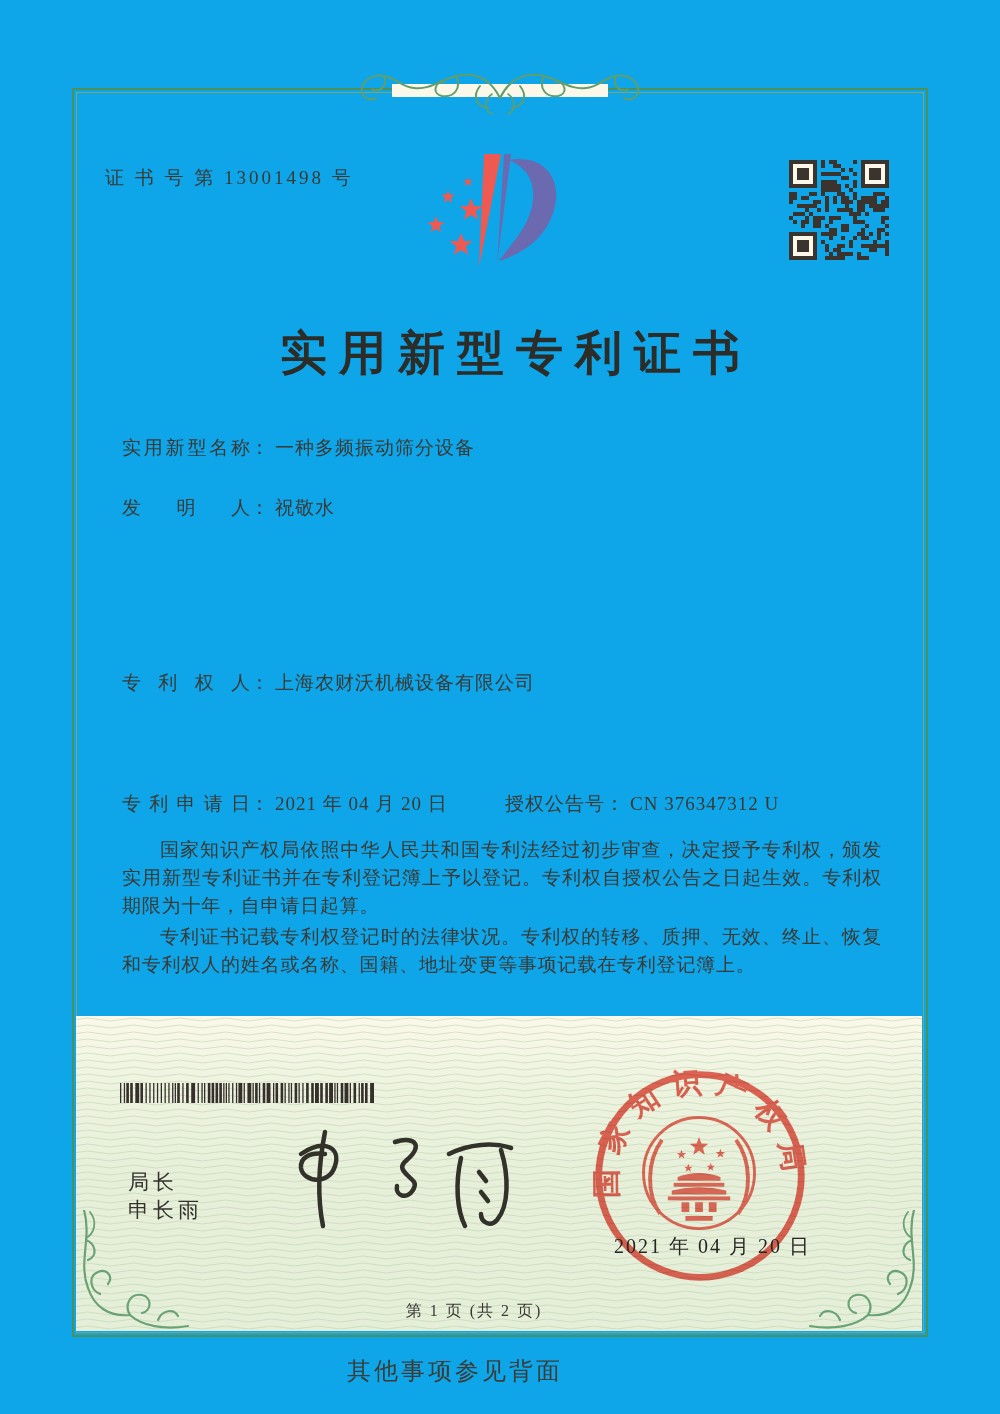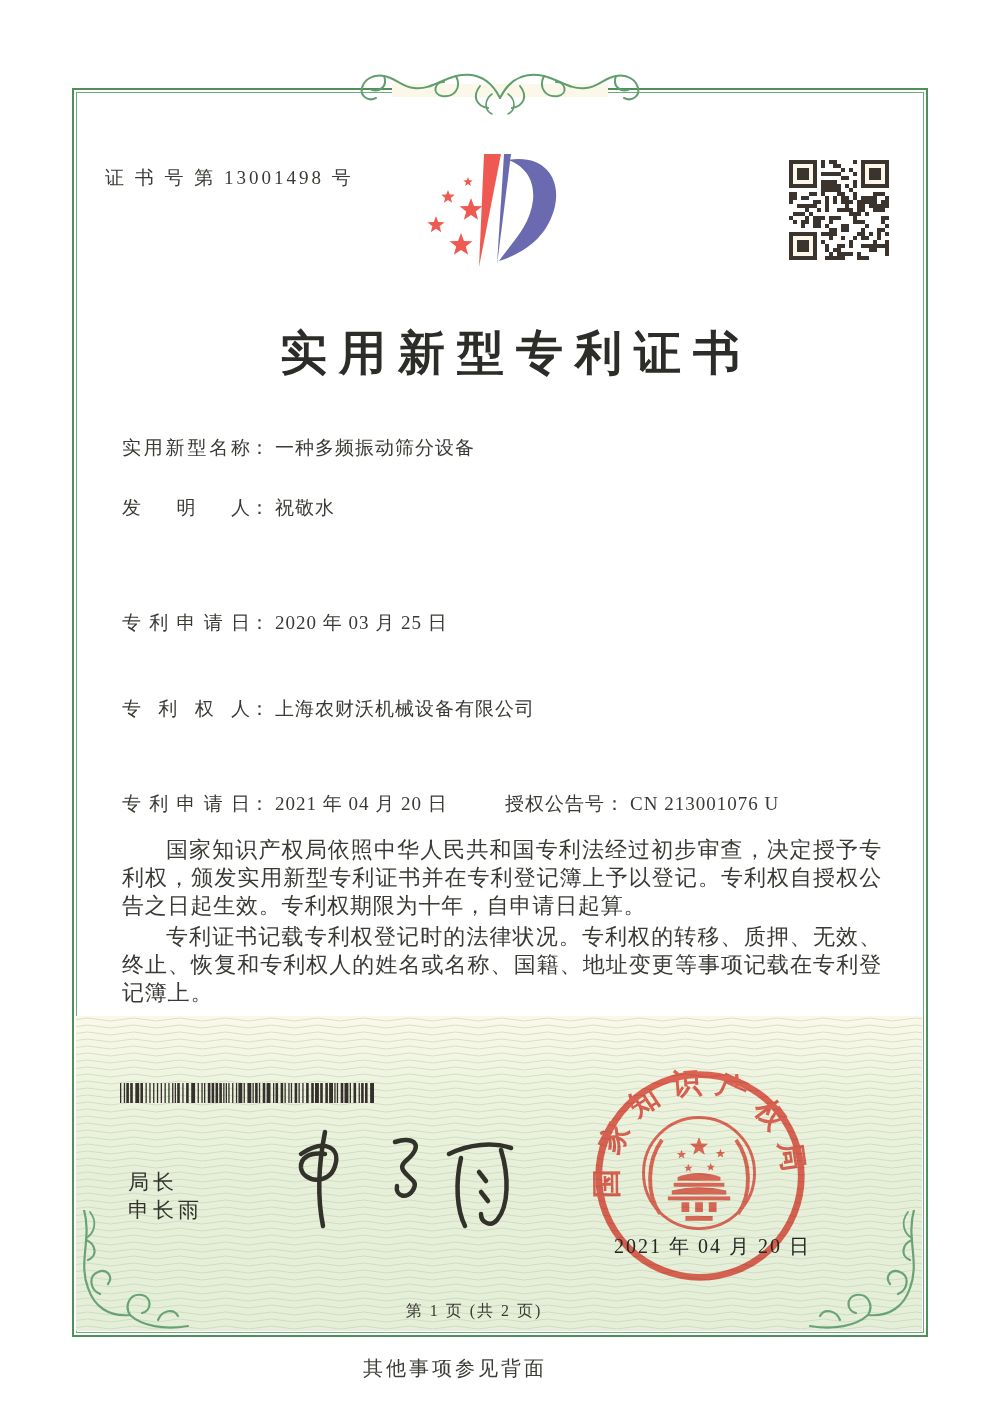--- a/index.html
+++ b/index.html
@@ -1,18 +1,18 @@
 <!DOCTYPE html>
 <html><head>
 <meta charset="utf-8">
 <style>
   html,body{margin:0;padding:0;background:#9a9a94;}
   .page{
     position:relative;width:1000px;height:1414px;margin:0 auto;
-    background:#ffffff;overflow:hidden;
+    background:#0ea5e9;overflow:hidden;
     font-family:"Liberation Serif","DejaVu Serif",serif;color:#3a3a35;
   }
   
   .frame{position:absolute;left:72px;top:88px;width:852px;height:1245px;border:2px solid #4d9159;}
   .frame::after{content:'';position:absolute;inset:2px;border:1px solid #74a87f;}
   
   .band{position:absolute;left:76px;top:1016px;width:846px;height:315px;
     background:linear-gradient(180deg,#fbf8ea 0,#eef3e0 70px,#e7efda 160px,#e5eed8 100%);}
   .band svg{position:absolute;inset:0;}
   
@@ -20,28 +20,28 @@
   
   .cert-no{position:absolute;left:105px;top:165px;font-size:19px;letter-spacing:3px;}
   .title{position:absolute;left:0;top:306px;width:1000px;margin:16px;text-align:center;
     font-size:47px;font-weight:700;letter-spacing:12px;color:#2c2c28;}
   .field{position:absolute;left:122px;width:780px;font-size:19px;white-space:nowrap;}
   .flabel{display:inline-block;width:128px;text-align:justify;text-align-last:justify;vertical-align:bottom;}
   .fcolon{display:inline-block;margin-right:6px;}
   .fvalue{letter-spacing:1px;}
   .grant-no{position:absolute;left:383px;top:0;}
   .grant-no .flabel{width:auto;text-align-last:auto;letter-spacing:1px;}
-  .paras{position:absolute;left:122px;top:836px;width:760px;font-size:22px;line-height:28px;
+  .paras{position:absolute;left:122px;top:836px;width:760px;font-size:19px;line-height:28px;
     text-align:justify;letter-spacing:0.8px;}
   .paras p{margin:0 0 3px 0;text-indent:2em;}
   .official{position:absolute;left:128px;font-size:21px;letter-spacing:4px;
     font-family:"Liberation Sans","DejaVu Sans",sans-serif;font-weight:500;color:#33332e;}
   .seal-date{position:absolute;left:614px;top:1233px;font-size:20px;letter-spacing:2px;color:#262623;z-index:6;}
   .page-info{position:absolute;left:474px;top:1301px;transform:translateX(-50%);font-size:16px;letter-spacing:2px;}
-  .back-note{position:absolute;left:455px;top:1355px;transform:translateX(-50%);font-size:20px;letter-spacing:3px;color:#3c3c36;}
+  .back-note{position:absolute;left:455px;top:1355px;transform:translateX(-50%);font-size:24px;letter-spacing:3px;color:#3c3c36;}
   
   .logo{position:absolute;left:408px;top:152px;}
   .qr{position:absolute;left:789px;top:160px;}
   .barcode{position:absolute;left:120px;top:1083px;z-index:3;}
   .signature{position:absolute;left:273px;top:1126px;z-index:4;}
   .seal{position:absolute;left:588px;top:1064px;z-index:5;mix-blend-mode:multiply;}
 </style>
 </head>
 <body>
 
@@ -321,30 +321,27 @@
     </svg>
 
   <h1 class="title">实用新型专利证书</h1>
 
   <div class="field" style="top:495px">
     <span class="flabel">发明人</span><span class="fcolon">：</span><span class="fvalue">祝敬水</span>
   </div>
   <div class="field" style="top:435px">
     <span class="flabel">实用新型名称</span><span class="fcolon">：</span><span class="fvalue">一种多频振动筛分设备</span>
   </div>
-  <div class="field" style="top:610px">
-    <span class="flabel">专利申请日</span><span class="fcolon">：</span><span class="fvalue">2020 年 03 月 25 日</span>
-  </div>
-  <div class="field" style="top:696px">
+  <div class="field" style="top:670px">
     <span class="flabel">专利权人</span><span class="fcolon">：</span><span class="fvalue">上海农财沃机械设备有限公司</span>
   </div>
   <div class="field" style="top:791px">
     <span class="flabel">专利申请日</span><span class="fcolon">：</span><span class="fvalue">2021 年 04 月 20 日</span>
     <span class="grant-no">
-      <span class="flabel">授权公告号</span><span class="fcolon">：</span><span class="fvalue">CN 213001076 U</span>
+      <span class="flabel">授权公告号</span><span class="fcolon">：</span><span class="fvalue">CN 376347312 U</span>
     </span>
   </div>
 
   <div class="paras">
     <p>国家知识产权局依照中华人民共和国专利法经过初步审查，决定授予专利权，颁发实用新型专利证书并在专利登记簿上予以登记。专利权自授权公告之日起生效。专利权期限为十年，自申请日起算。</p>
     <p>专利证书记载专利权登记时的法律状况。专利权的转移、质押、无效、终止、恢复和专利权人的姓名或名称、国籍、地址变更等事项记载在专利登记簿上。</p>
   </div>
 
   <svg id="barcode" class="barcode" width="258" height="20" viewBox="0 0 258 20">
       <g fill="#35302b">

